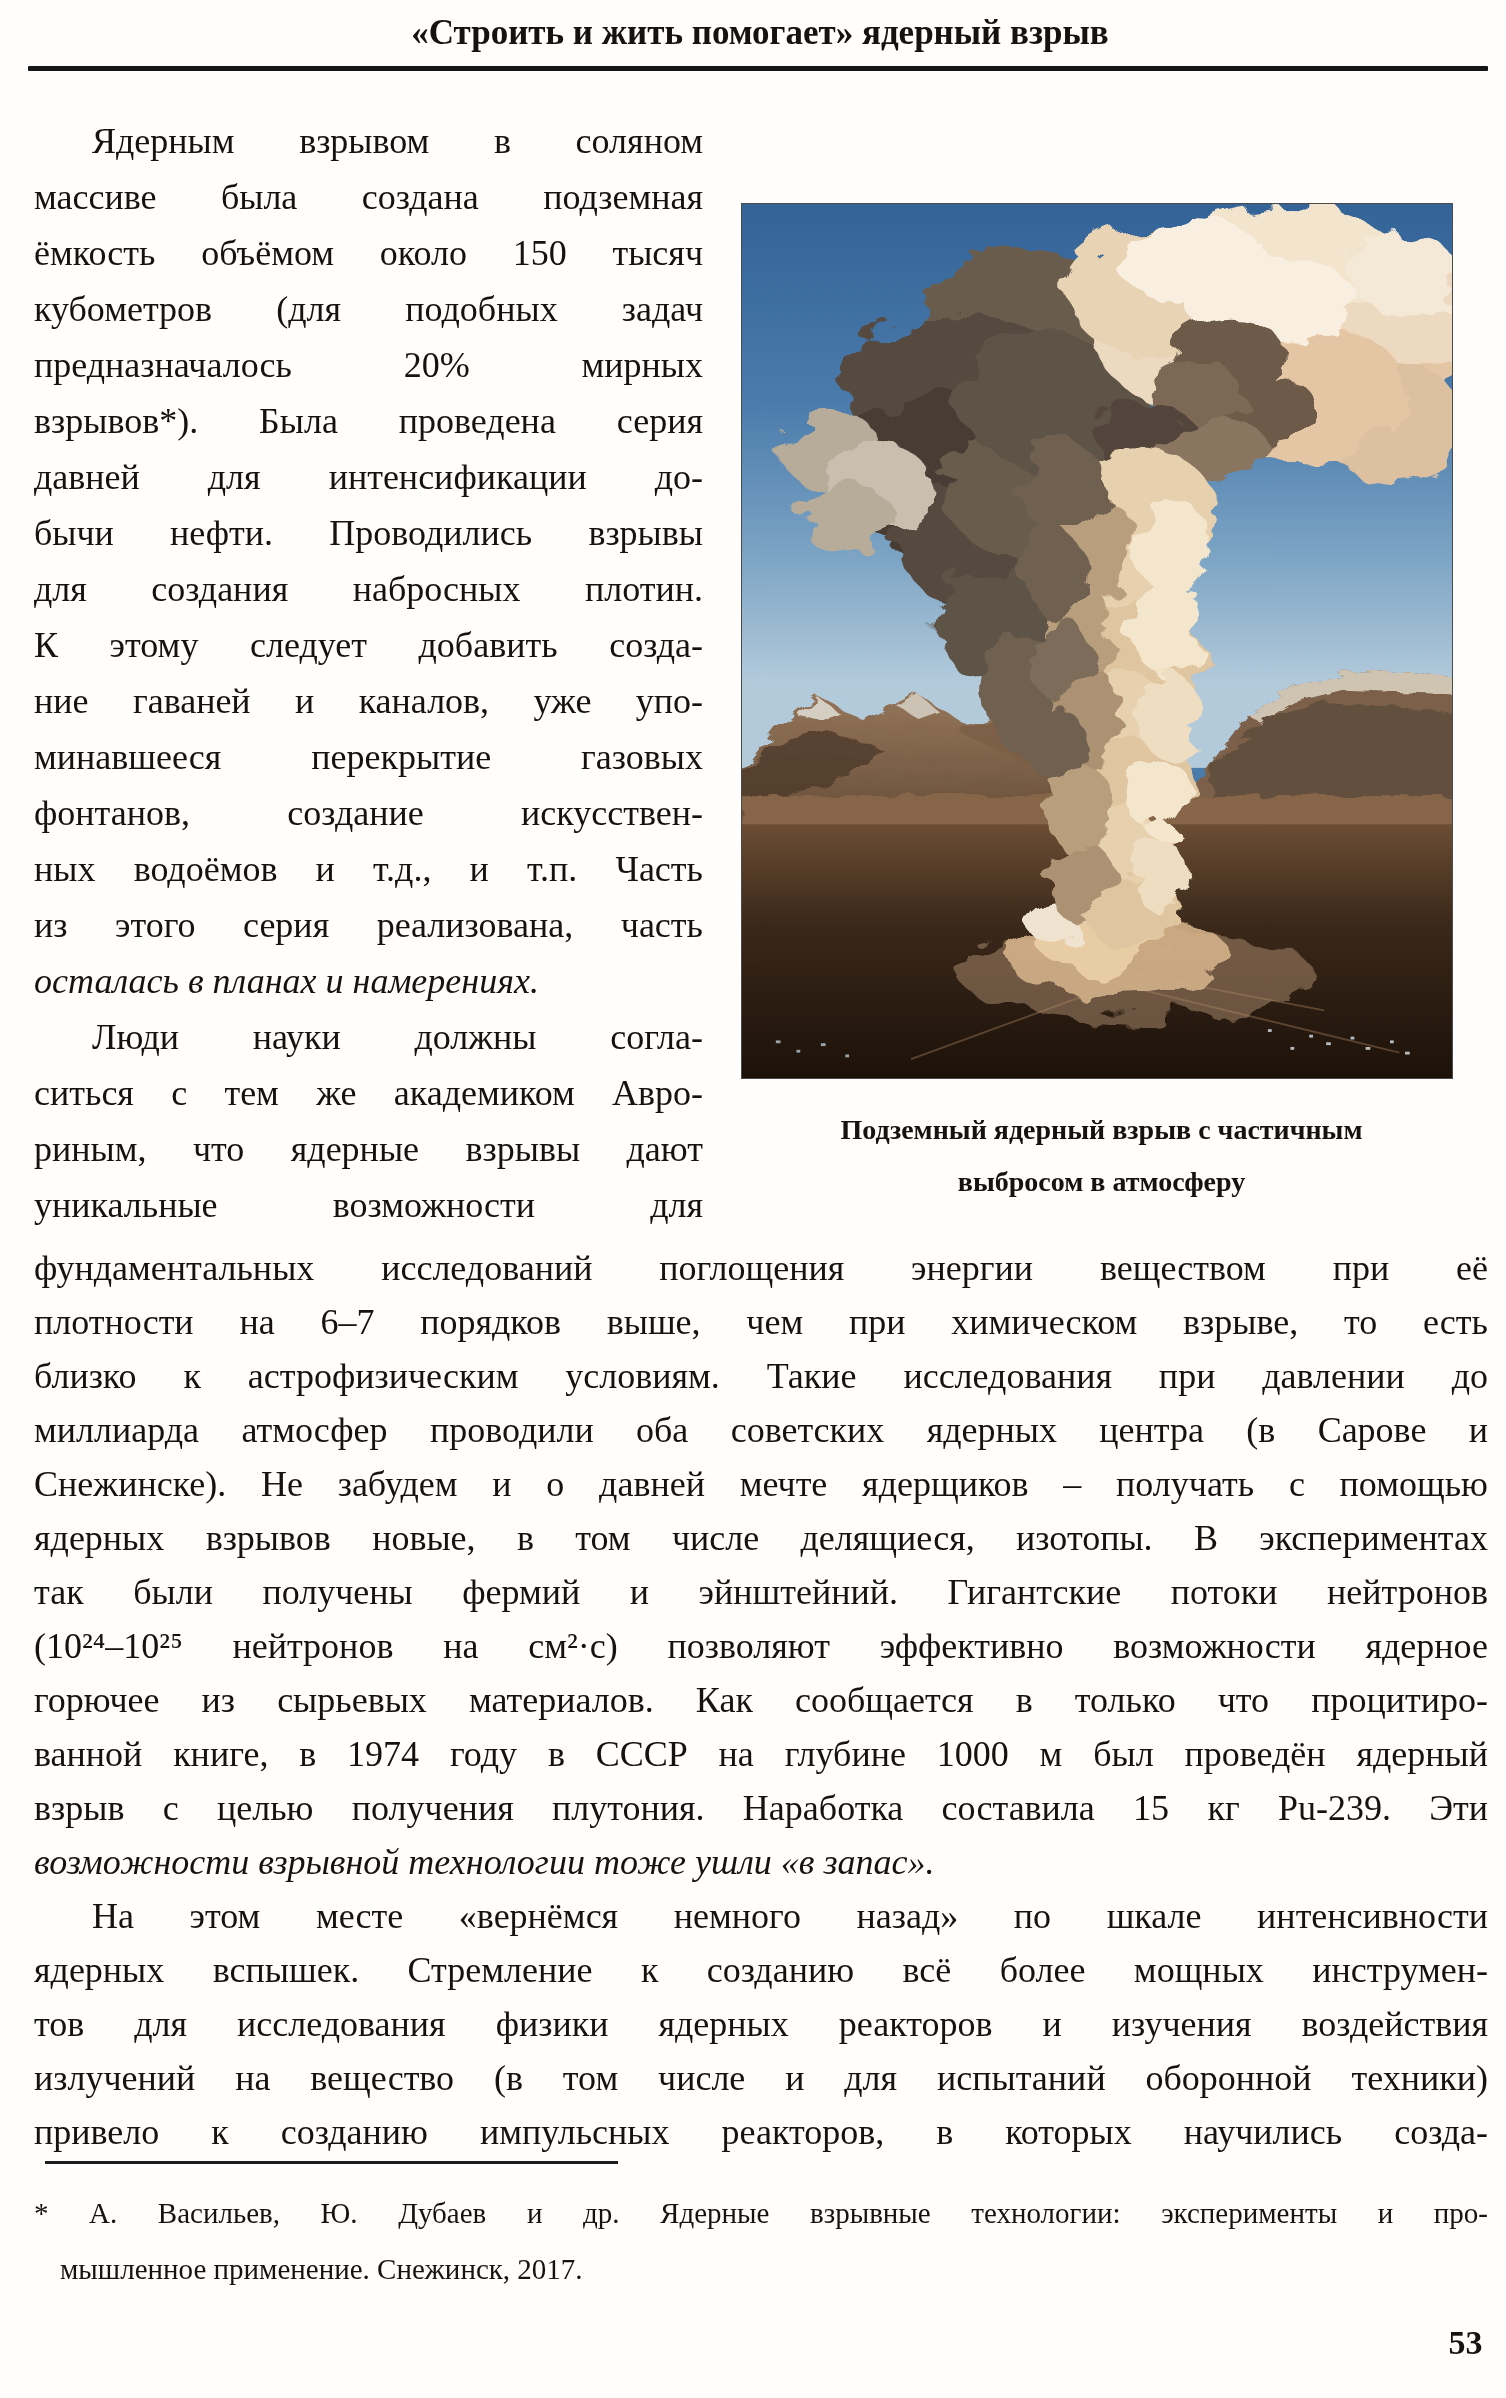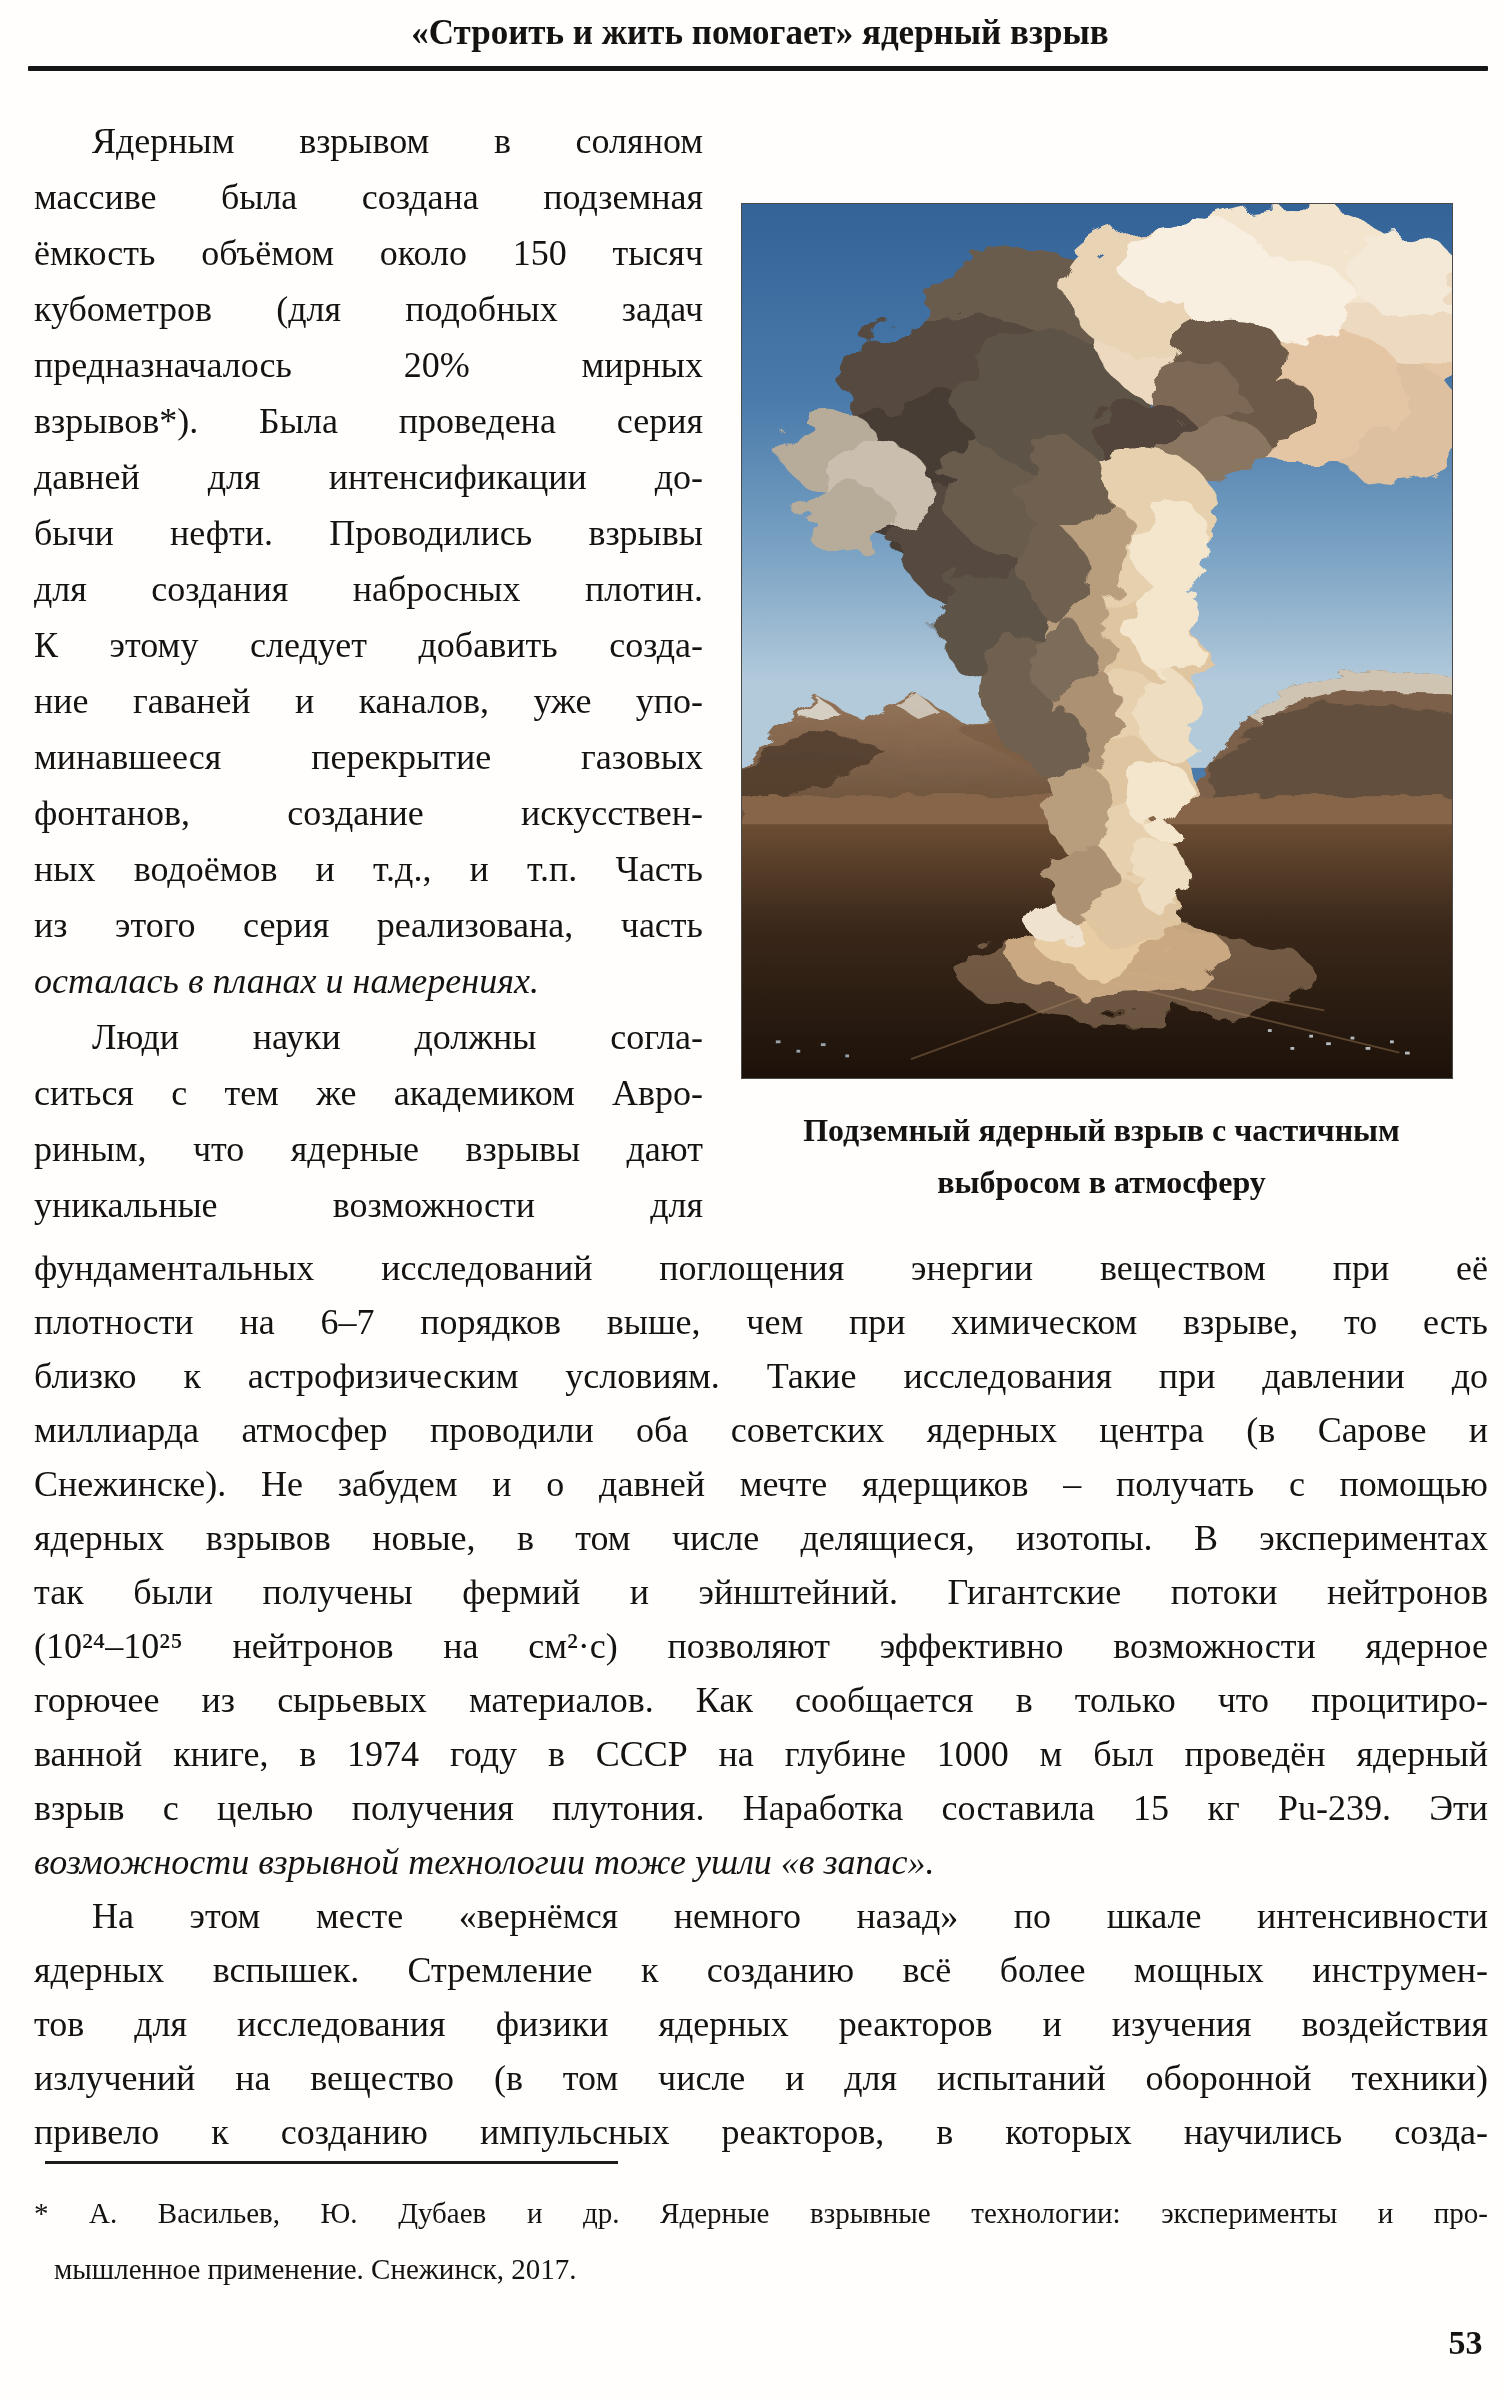--- a/index.html
+++ b/index.html
@@ -34,32 +34,32 @@
   .bodytxt{position:absolute;left:34px;top:1241px;width:1454px;}
   .bodytxt .jl,.bodytxt .pl{line-height:54px;height:54px;}
   
   .photo{
     position:absolute;left:741px;top:203px;width:712px;height:876px;
     border:1.9px solid #4a4a48;box-sizing:border-box;background:#4a7bab;
   }
   .photo svg{display:block;width:100%;height:100%;}
   .caption{
     position:absolute;left:725px;top:1104px;width:753px;
-    text-align:center;font-weight:bold;font-size:32px;line-height:52px;
+    text-align:center;font-weight:bold;font-size:28px;line-height:52px;
   }
   
   .fnrule{
     position:absolute;left:45px;top:2161px;width:573px;height:2.8px;background:#1d1d1d;
   }
   .footnote{
     position:absolute;left:34px;top:2185px;width:1454px;
     font-size:29px;line-height:56px;
   }
   .footnote .fl1{text-align:justify;text-align-last:justify;white-space:nowrap;height:56px;}
-  .footnote .fl2{margin-left:20px;height:56px;}
+  .footnote .fl2{margin-left:26px;height:56px;}
   .pageno{
     position:absolute;right:24.5px;top:2324px;font-size:34px;font-weight:bold;
   }
 </style>
 </head>
 <body>
 
 <div class="page">
 
   <div class="hdr">«Строить и жить помогает» ядерный взрыв</div>

